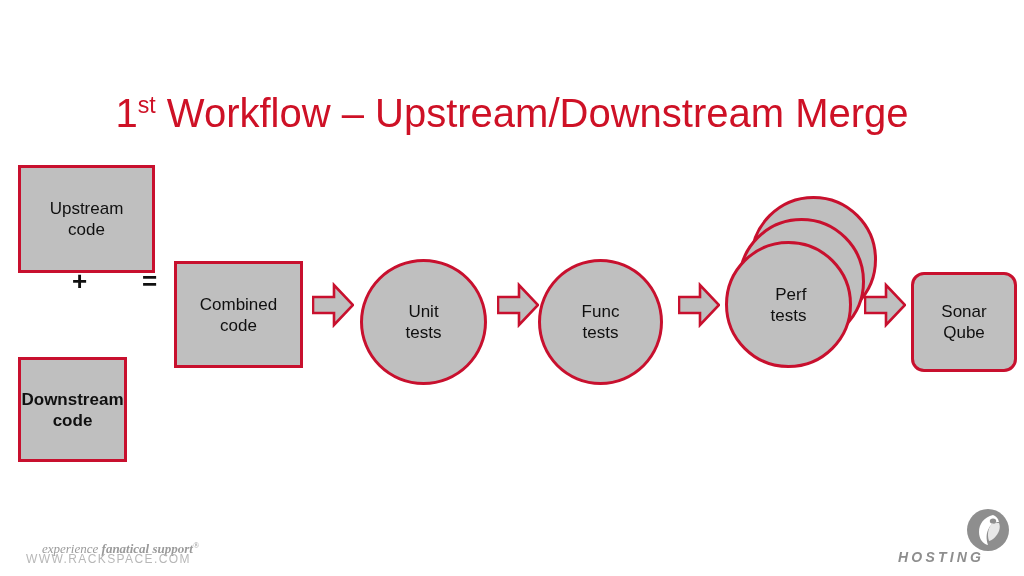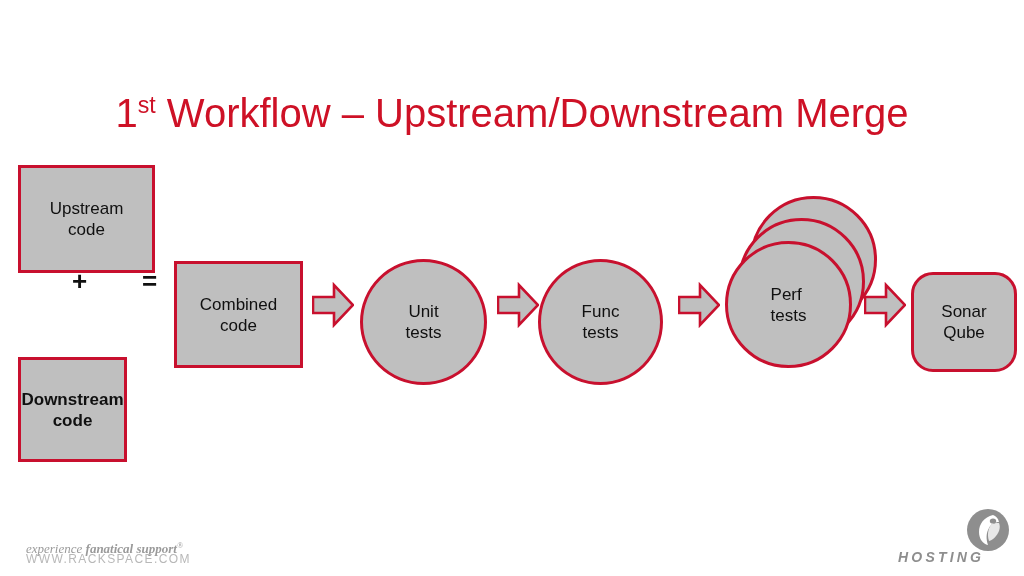--- a/index.html
+++ b/index.html
@@ -50,21 +50,21 @@
     font-size: 17px;
     line-height: 21px;
     font-family: "Liberation Sans", sans-serif;
     margin-top: 16px;
   }
   .node .node-label {
     white-space: pre-line;
     display: block;
   }
   .rect { border-radius: 0; }
-  .rounded { border-radius: 22px; }
+  .rounded { border-radius: 13px; }
   .circle { border-radius: 50%; }
 
   
   #node-upstream   { left: 18px;  top: 149px; width: 137px; height: 108px; }
   #node-downstream { left: 18px;  top: 341px; width: 109px; height: 105px; font-weight: bold; }
   #node-combined   { left: 174px; top: 245px; width: 129px; height: 107px; }
   #node-unit       { left: 360px; top: 243px; width: 127px; height: 126px; }
   #node-func       { left: 538px; top: 243px; width: 125px; height: 126px; }
   #node-sonar      { left: 911px; top: 256px; width: 106px; height: 100px; }
 
@@ -85,21 +85,21 @@
     border-radius: 50%;
     box-sizing: border-box;
   }
   #perf-stack .stack-back  { left: 25px; top: 0px;  }
   #perf-stack .stack-mid   { left: 13px; top: 22px; }
   #perf-stack .stack-front {
     left: 0px; top: 45px;
     display: flex;
     align-items: center;
     justify-content: center;
-    text-align: left;
+    text-align: right;
     color: #101010;
     font-size: 17px;
     line-height: 21px;
   }
   #perf-stack .stack-front .node-label { white-space: pre-line; }
 
   
   .block-arrow {
     position: absolute;
     width: 42px;
@@ -119,21 +119,21 @@
     font-weight: 700;
     line-height: 26px;
     font-family: "Liberation Sans", sans-serif;
   }
   #op-plus   { left: 72px;  top: 268px; }
   #op-equals { left: 142px; top: 268px; }
 
   
   #footer-tagline {
     position: absolute;
-    left: 26px;
+    left: 42px;
     top: 538px;
     color: #9a9a9a;
     font-family: "Liberation Serif", serif;
     font-style: italic;
     font-size: 13px;
     line-height: 15px;
     white-space: nowrap;
   }
   #footer-tagline .strong { font-weight: 700; }
   #footer-tagline .reg { font-size: 8px; vertical-align: super; }

